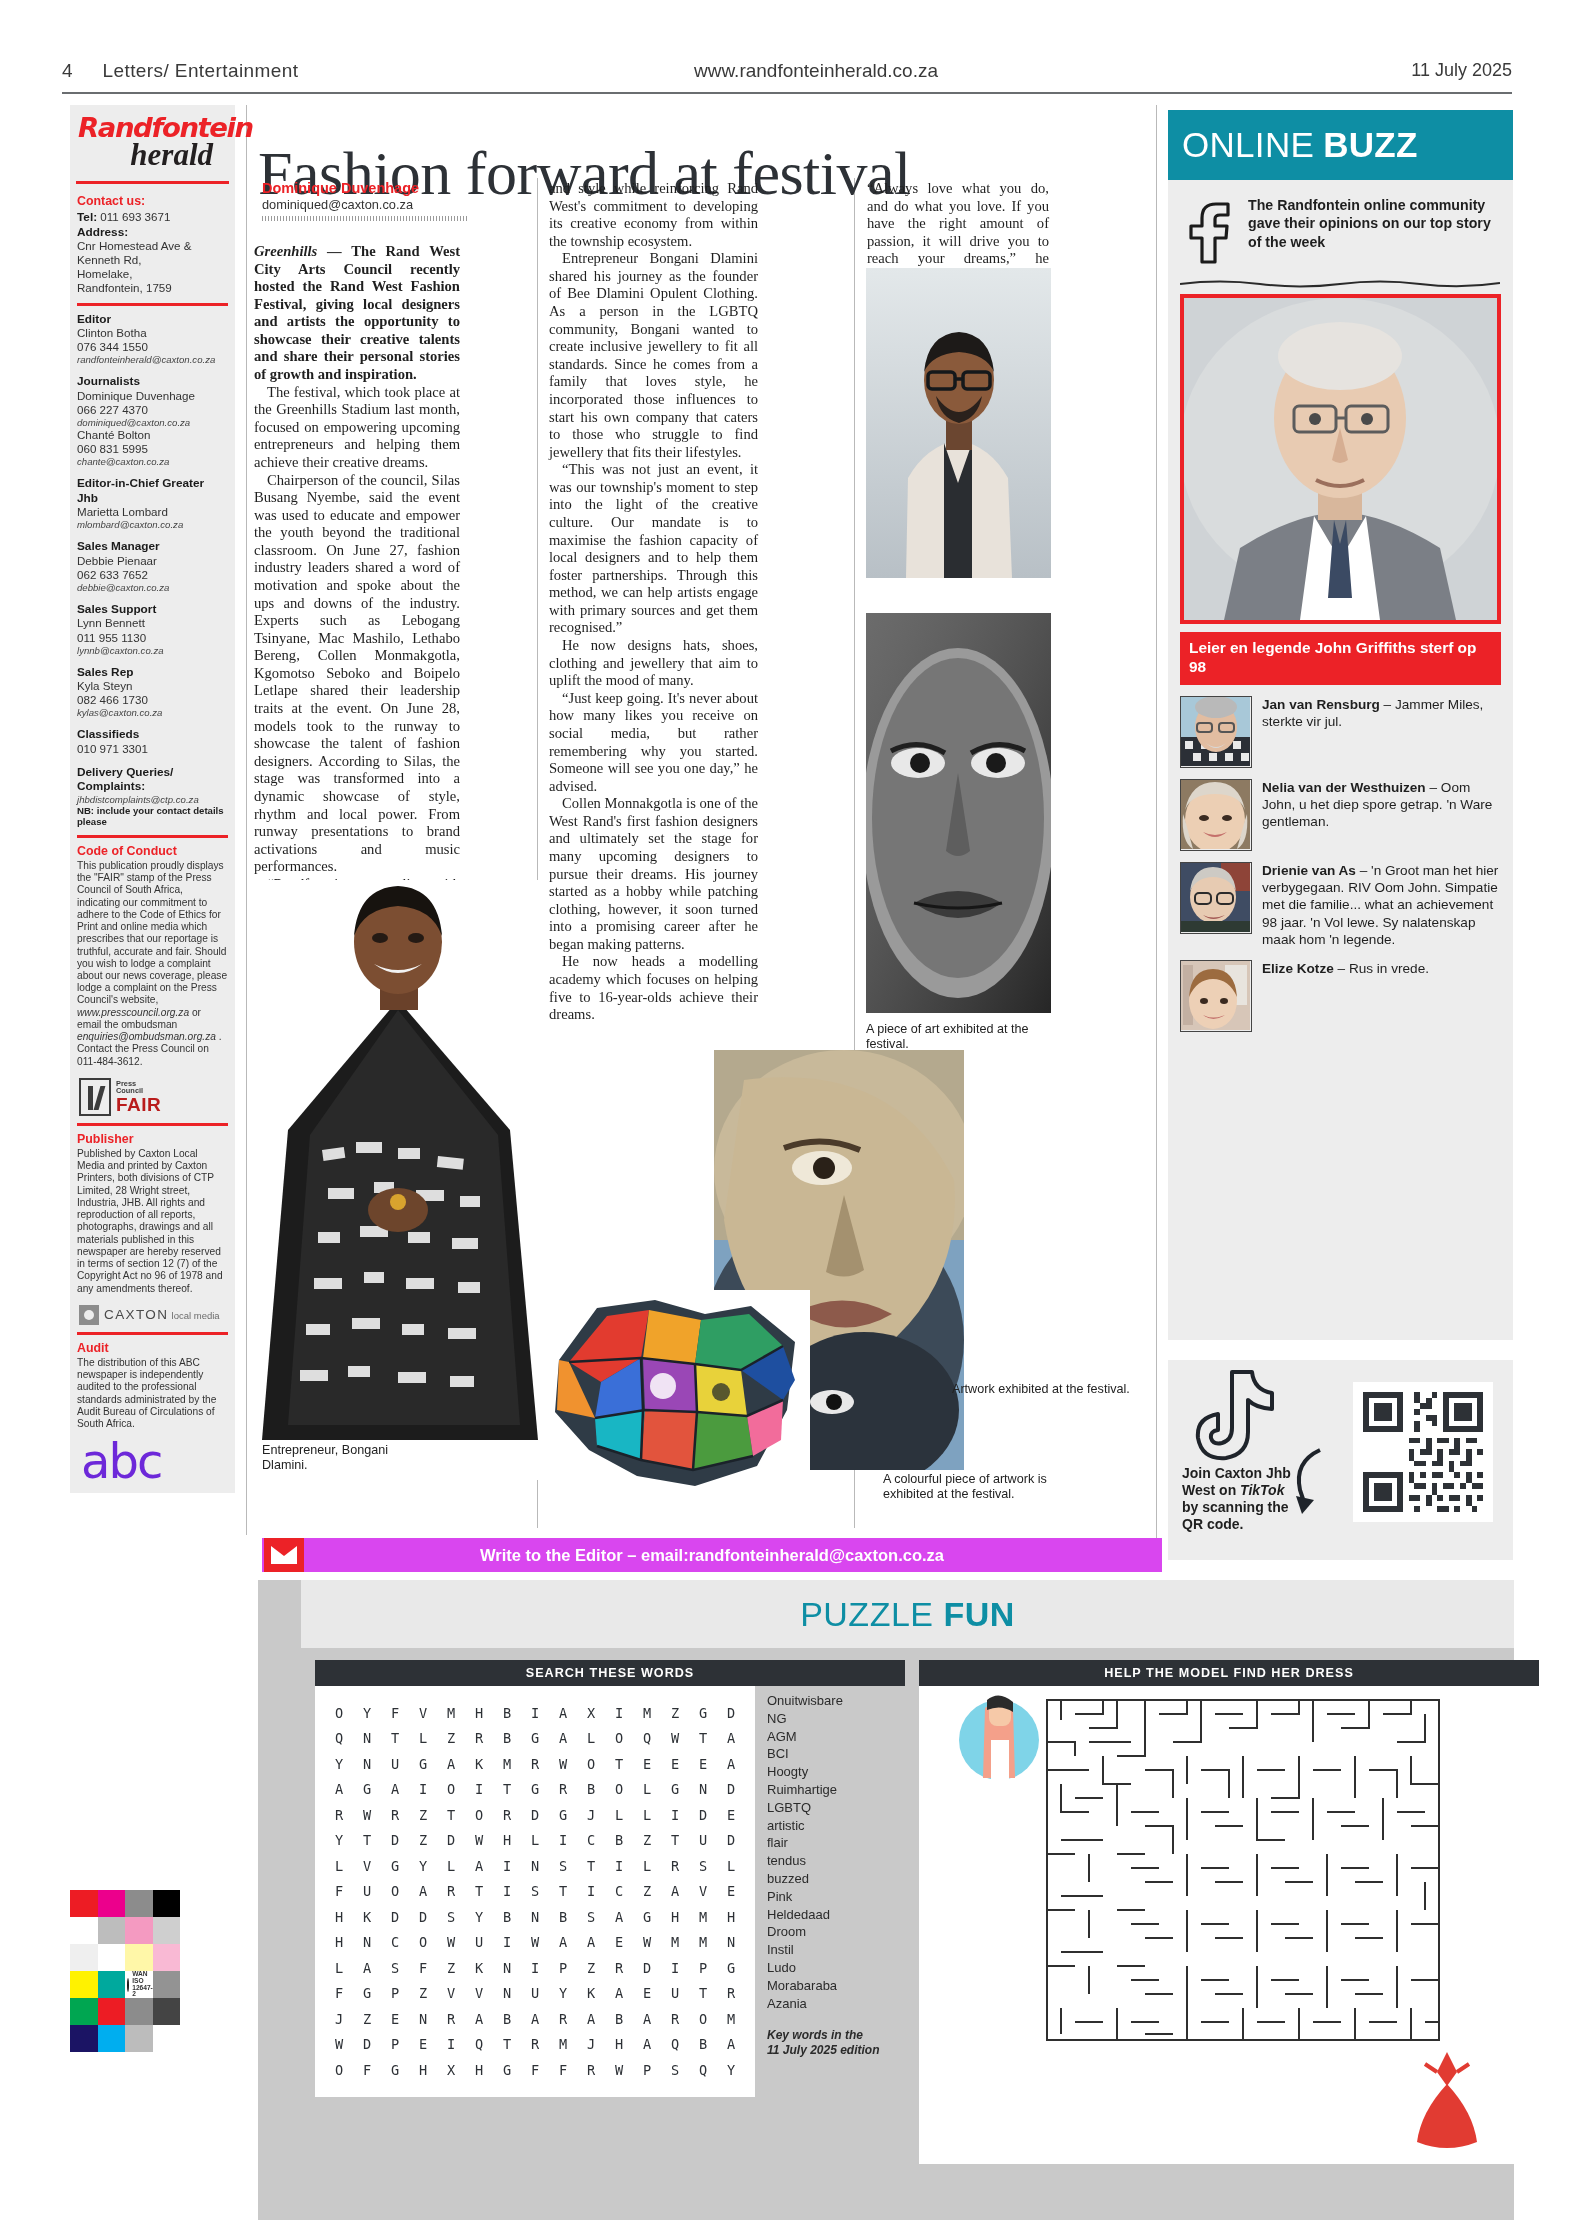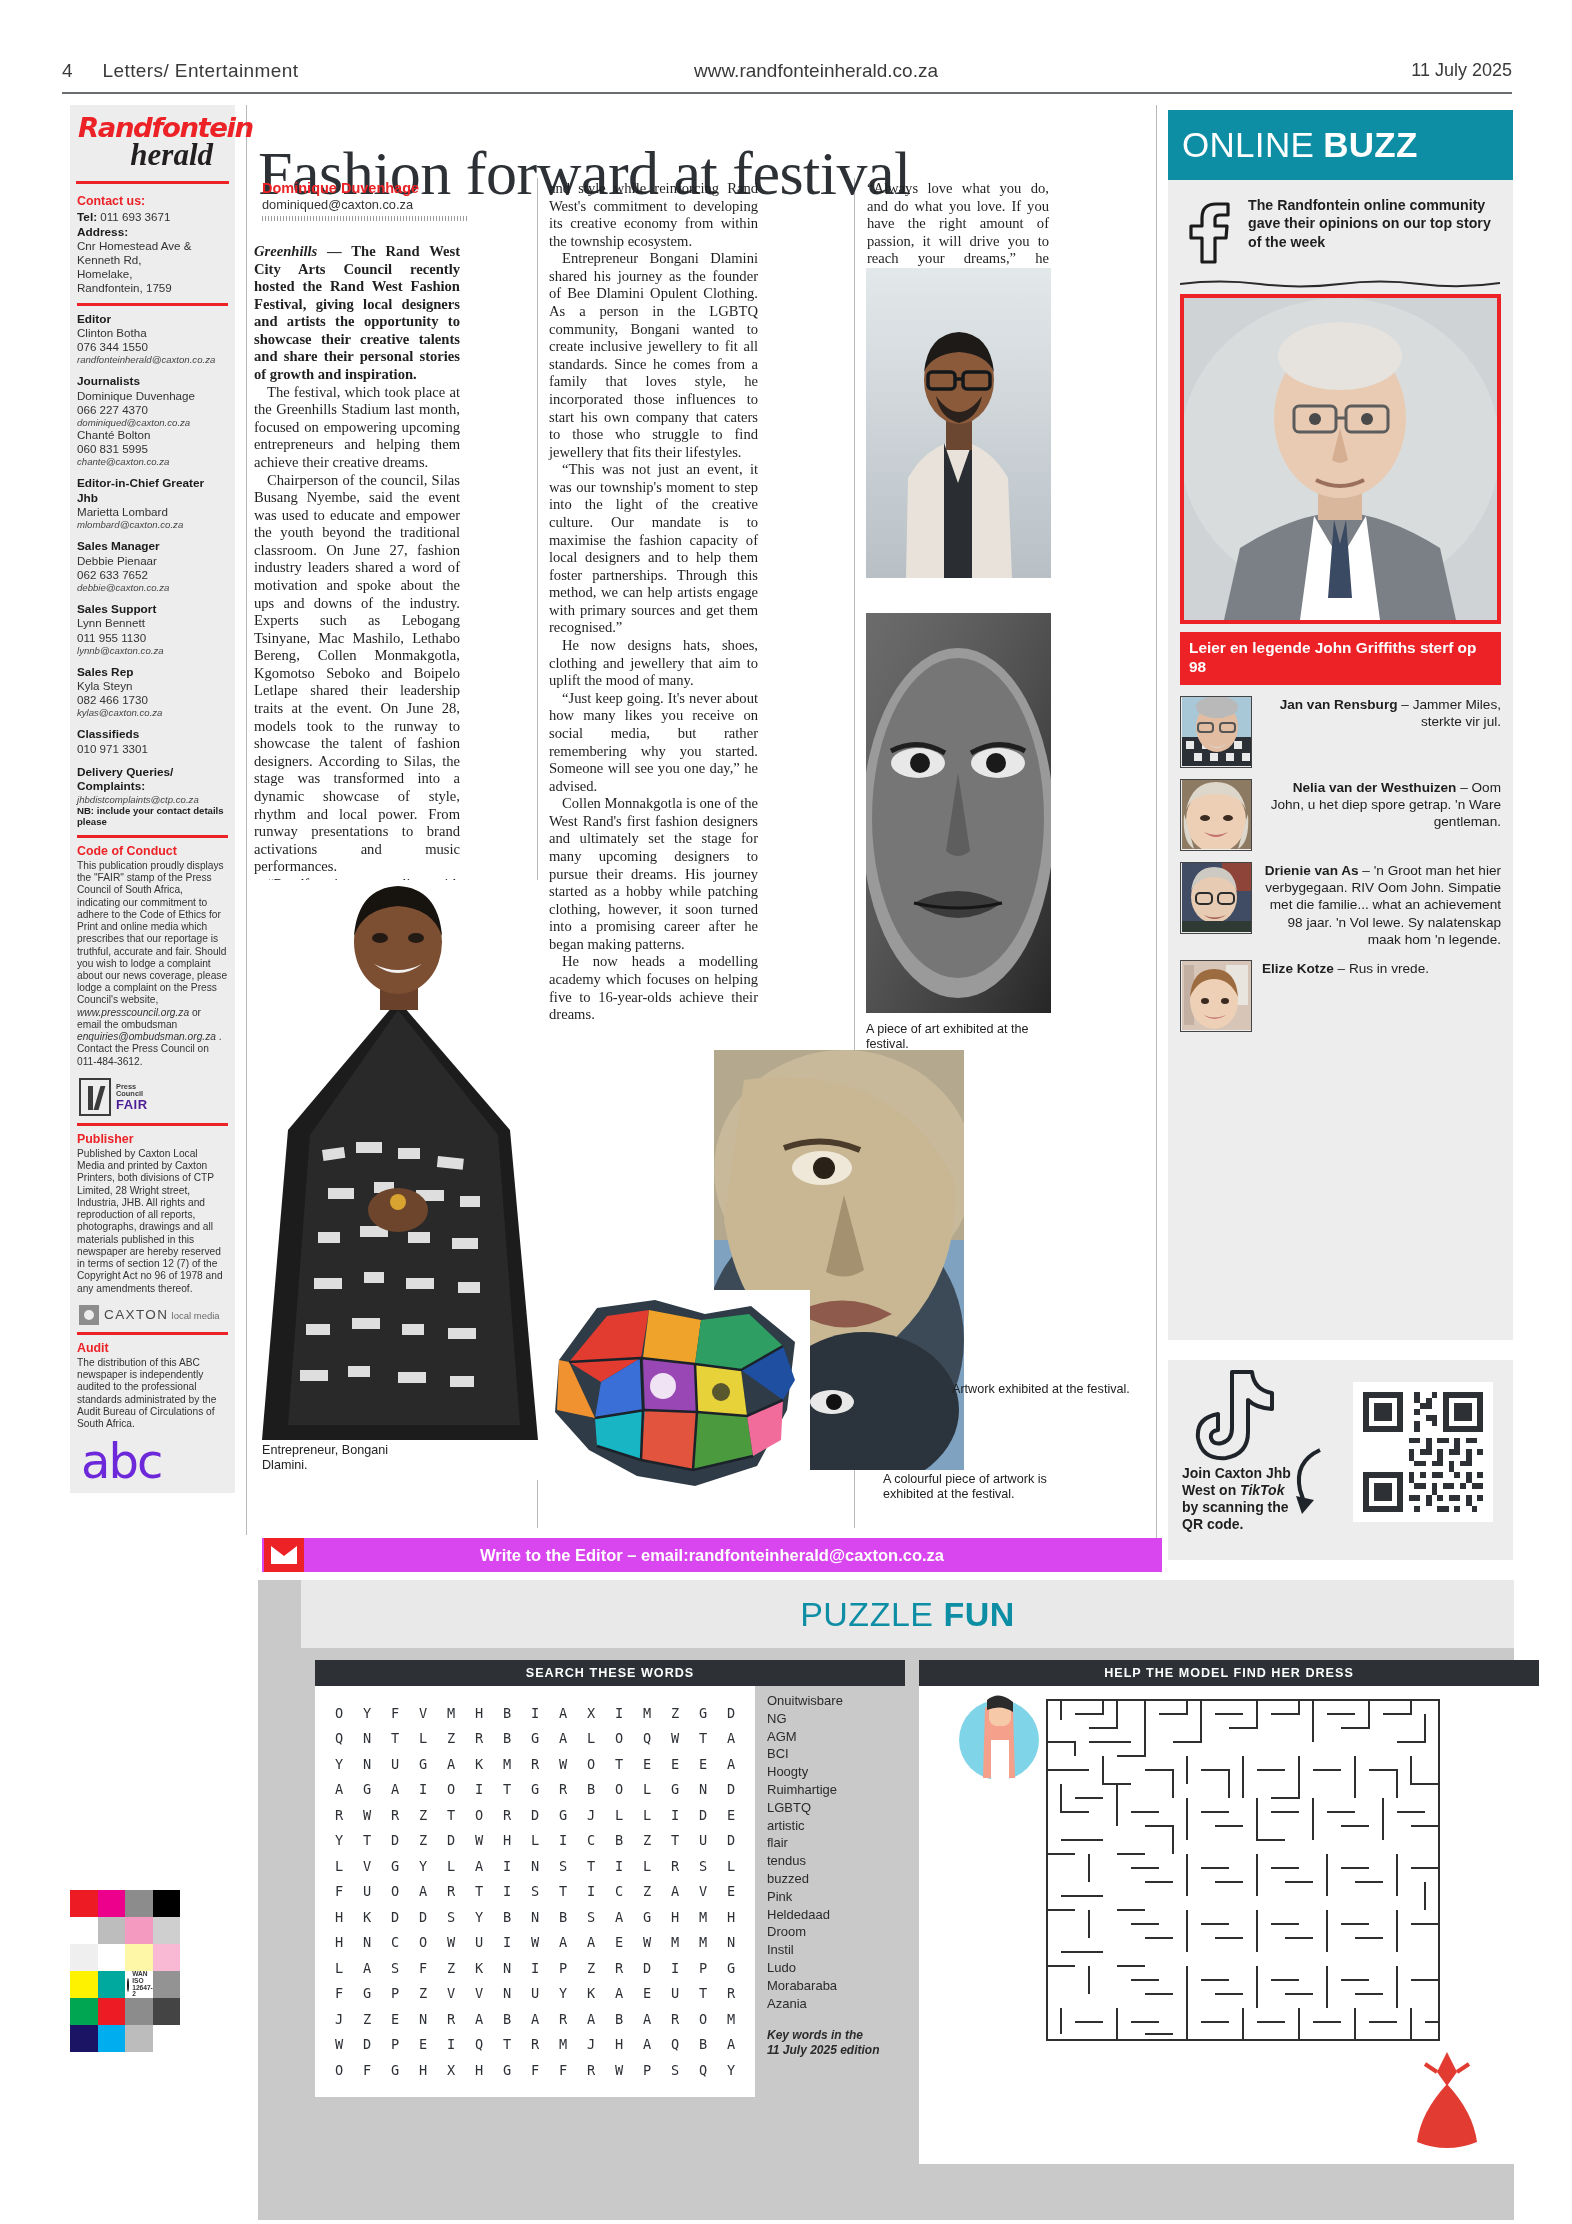--- a/index.html
+++ b/index.html
@@ -60,21 +60,21 @@
   .fair-logo { display:flex; align-items:center; gap:5px; margin:10px 2px 4px; }
   .fair-mark { width:32px; height:38px; border:2.5px solid #3c3c3c; position:relative; }
   .fair-mark:before{
     content:""; position:absolute; left:7px; top:6px; width:5px; height:24px; background:#3c3c3c;
   }
   .fair-mark:after{
     content:""; position:absolute; left:16px; top:6px; width:5px; height:24px; background:#3c3c3c;
     transform:skewX(-16deg);
   }
   .fair-txt1 { font-size:7.4px; font-weight:bold; color:#3c3c3c; line-height:1.05; }
-  .fair-txt2 { font-size:13px; font-weight:bold; color:#4c1d95; line-height:1; letter-spacing:.5px;text-align:center; }
+  .fair-txt2 { font-size:19px; font-weight:bold; color:#b91c1c; line-height:1; letter-spacing:.5px;text-align:center; }
 
   .caxton-logo { margin:10px 2px 2px; display:flex; align-items:center; gap:5px; }
   .cax-sq { width:20px; height:20px; background:#8d8d8d; position:relative; }
   .cax-sq:after{ content:""; position:absolute; inset:5px; background:#ededed; border-radius:50%;}
   .cax-name { font-size:13.5px; letter-spacing:1.4px; color:#4a4a4a; }
   .cax-sub { font-size:9.5px; color:#6b6b6b; }
 
   .abc-logo { margin:12px 0 4px 4px; font-size:48px; font-weight:normal; color:#6d28d9;
               font-family:"DejaVu Sans", sans-serif; letter-spacing:-2px; line-height:.8;}
 
@@ -143,21 +143,21 @@
   .buzz-body { position:absolute; left:1168px; top:180px; width:345px; background:#ededed;
                height:1160px; }
   .buzz-intro { display:flex; gap:10px; padding:16px 14px 10px 12px; }
   .fb-icon { width:58px; height:68px; flex:0 0 58px; position:relative; }
   .buzz-intro-text { font-size:14.2px; font-weight:bold; line-height:1.3; color:#1f1f1f; }
   .buzz-squiggle { height:10px; margin:0 12px; }
   .buzz-photo { margin:10px 12px 0; border:4px solid #ec2227; height:330px;
                 background:linear-gradient(#c3c7cb,#8d9296); }
   .buzz-title { margin:0 12px; background:#ec2227; color:#fff; font-weight:bold;
                 font-size:15.4px; line-height:1.22; padding:7px 9px 8px; }
-  .comment { display:flex; gap:10px; padding:11px 12px 0 12px;text-align:right; }
+  .comment { display:flex; gap:10px; padding:11px 12px 0 12px; }
   .comment-img { width:72px; height:72px; flex:0 0 72px; border:1.5px solid #444; }
   .comment-txt { font-size:13.6px; line-height:1.28; color:#1f1f1f; }
   .comment-txt b { font-weight:bold; }
 
   .tiktok-box { position:absolute; left:1168px; top:1360px; width:345px; height:200px;
                 background:#ededed; }
   .tt-glyph { position:absolute; left:18px; top:6px; width:90px; height:100px; }
   .tt-text { position:absolute; left:14px; top:105px; width:110px; font-size:14px;
              font-weight:bold; line-height:1.22; color:#1f1f1f;}
   .tt-text i { font-style:italic; }

